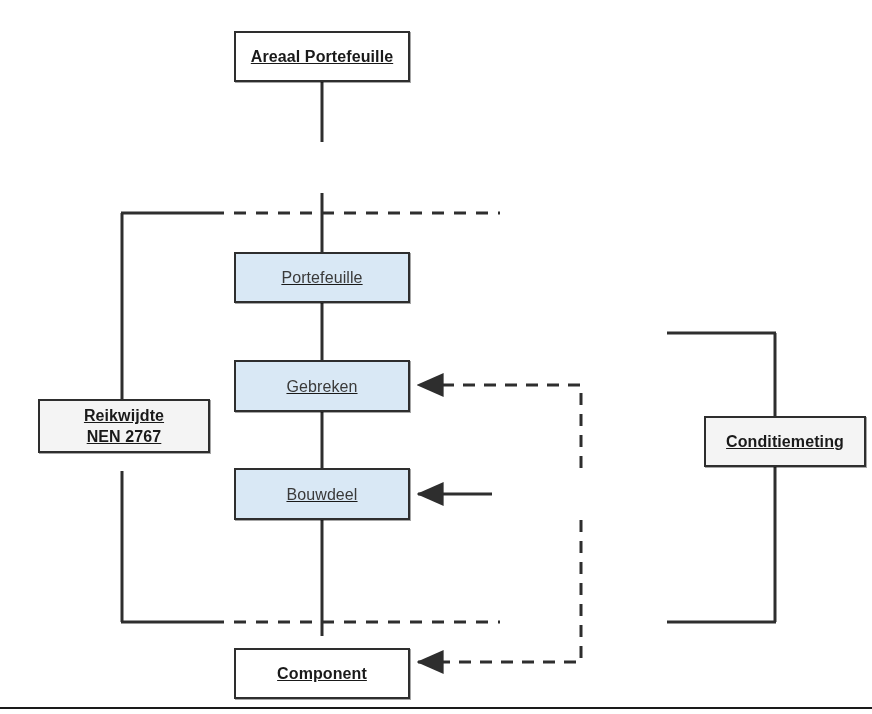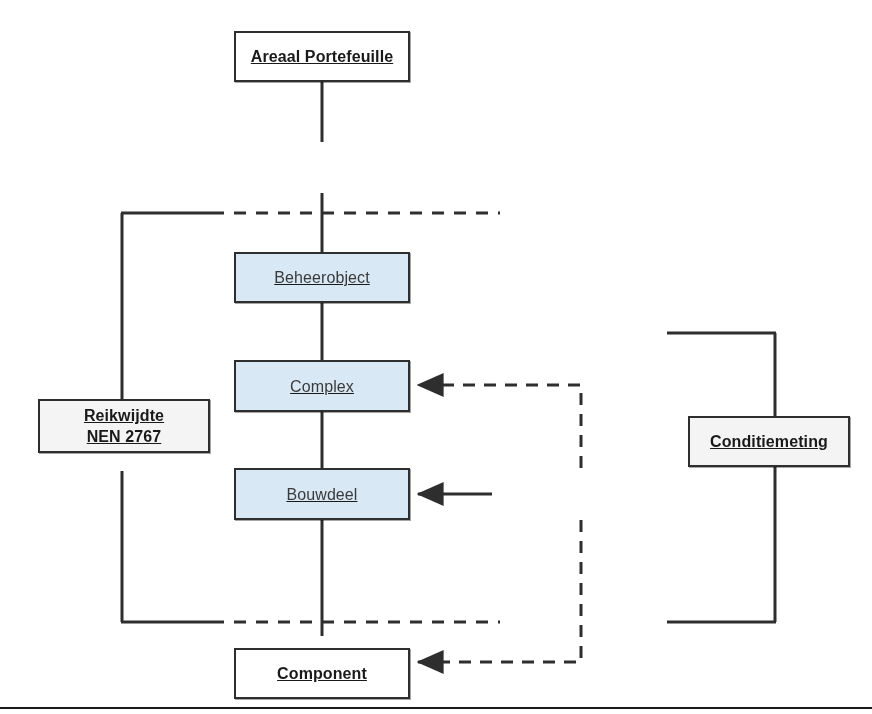--- a/index.html
+++ b/index.html
@@ -110,40 +110,40 @@
     <line x1="667" y1="333" x2="776" y2="333" stroke="#2e2e2e" stroke-width="3"></line>
     <line x1="667" y1="622" x2="776" y2="622" stroke="#2e2e2e" stroke-width="3"></line>
   </svg>
 
   <div class="node node-white bold" style="left:234px; top:31px; width:176px; height:51px;">
     <span class="node-label">Areaal Portefeuille</span>
   </div>
 
 
   <div class="node node-blue regular" style="left:234px; top:252px; width:176px; height:51px;">
-    <span class="node-label">Beheerobject</span>
+    <span class="node-label">Portefeuille</span>
   </div>
 
   <div class="node node-blue regular" style="left:234px; top:360px; width:176px; height:52px;">
-    <span class="node-label">Complex</span>
+    <span class="node-label">Gebreken</span>
   </div>
 
   <div class="node node-blue regular" style="left:234px; top:468px; width:176px; height:52px;">
     <span class="node-label">Bouwdeel</span>
   </div>
 
   <div class="node node-white bold" style="left:234px; top:636px; width:176px; height:51px;margin-top:12px;">
     <span class="node-label">Component</span>
   </div>
 
   <div class="node node-gray bold" style="left:38px; top:399px; width:172px; height:54px;">
     <span class="node-label">Reikwijdte</span>
     <span class="node-label">NEN 2767</span>
   </div>
 
 
-  <div class="node node-gray bold" style="left:688px; top:416px; width:162px; height:51px;">
+  <div class="node node-gray bold" style="left:704px; top:416px; width:162px; height:51px;">
     <span class="node-label">Conditiemeting</span>
   </div>
 
   <div id="bottom-rule"></div>
 
 </div>
 
 </body></html>

